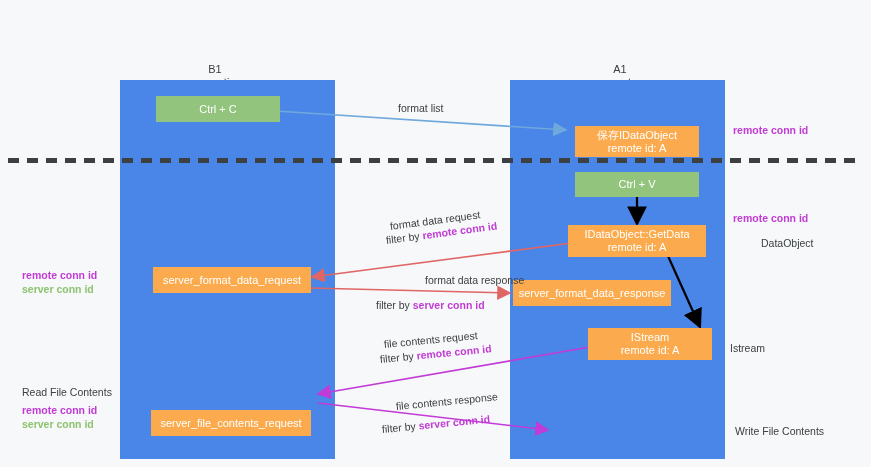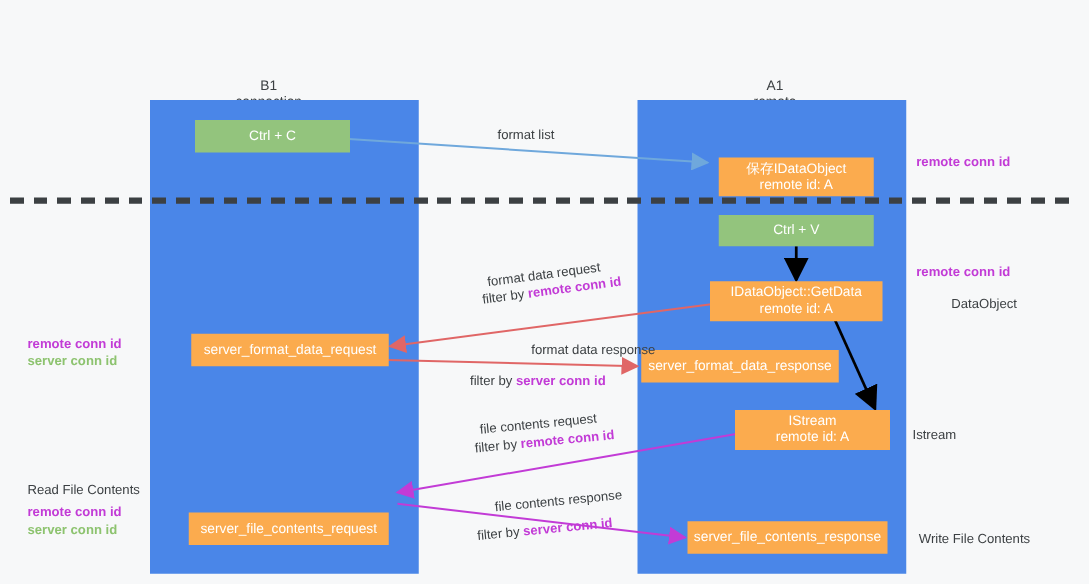--- a/index.html
+++ b/index.html
@@ -141,23 +141,20 @@
 
   <div class="node orange" style="left:588px;top:328px;width:124px;height:32px;">
     <span>IStream</span>
     <span class="l2">remote id: A</span>
   </div>
 
   <div class="node orange" style="left:151px;top:384px;width:160px;height:26px;margin-top:26px;">
     <span>server_file_contents_request</span>
   </div>
 
-  <div class="node orange" style="left:550px;top:417px;width:160px;height:26px;">
-    <span>server_file_contents_response</span>
-  </div>
 
   <div class="divider"></div>
 
   <div class="flowlabel" style="left:398px;top:102px;">format list</div>
 
   <div class="flowlabel rot-up" style="left:390px;top:220px;">format data request</div>
   <div class="flowlabel rot-up" style="left:386px;top:234px;">
     <span>filter by </span><span class="k">remote conn id</span>
   </div>
 

